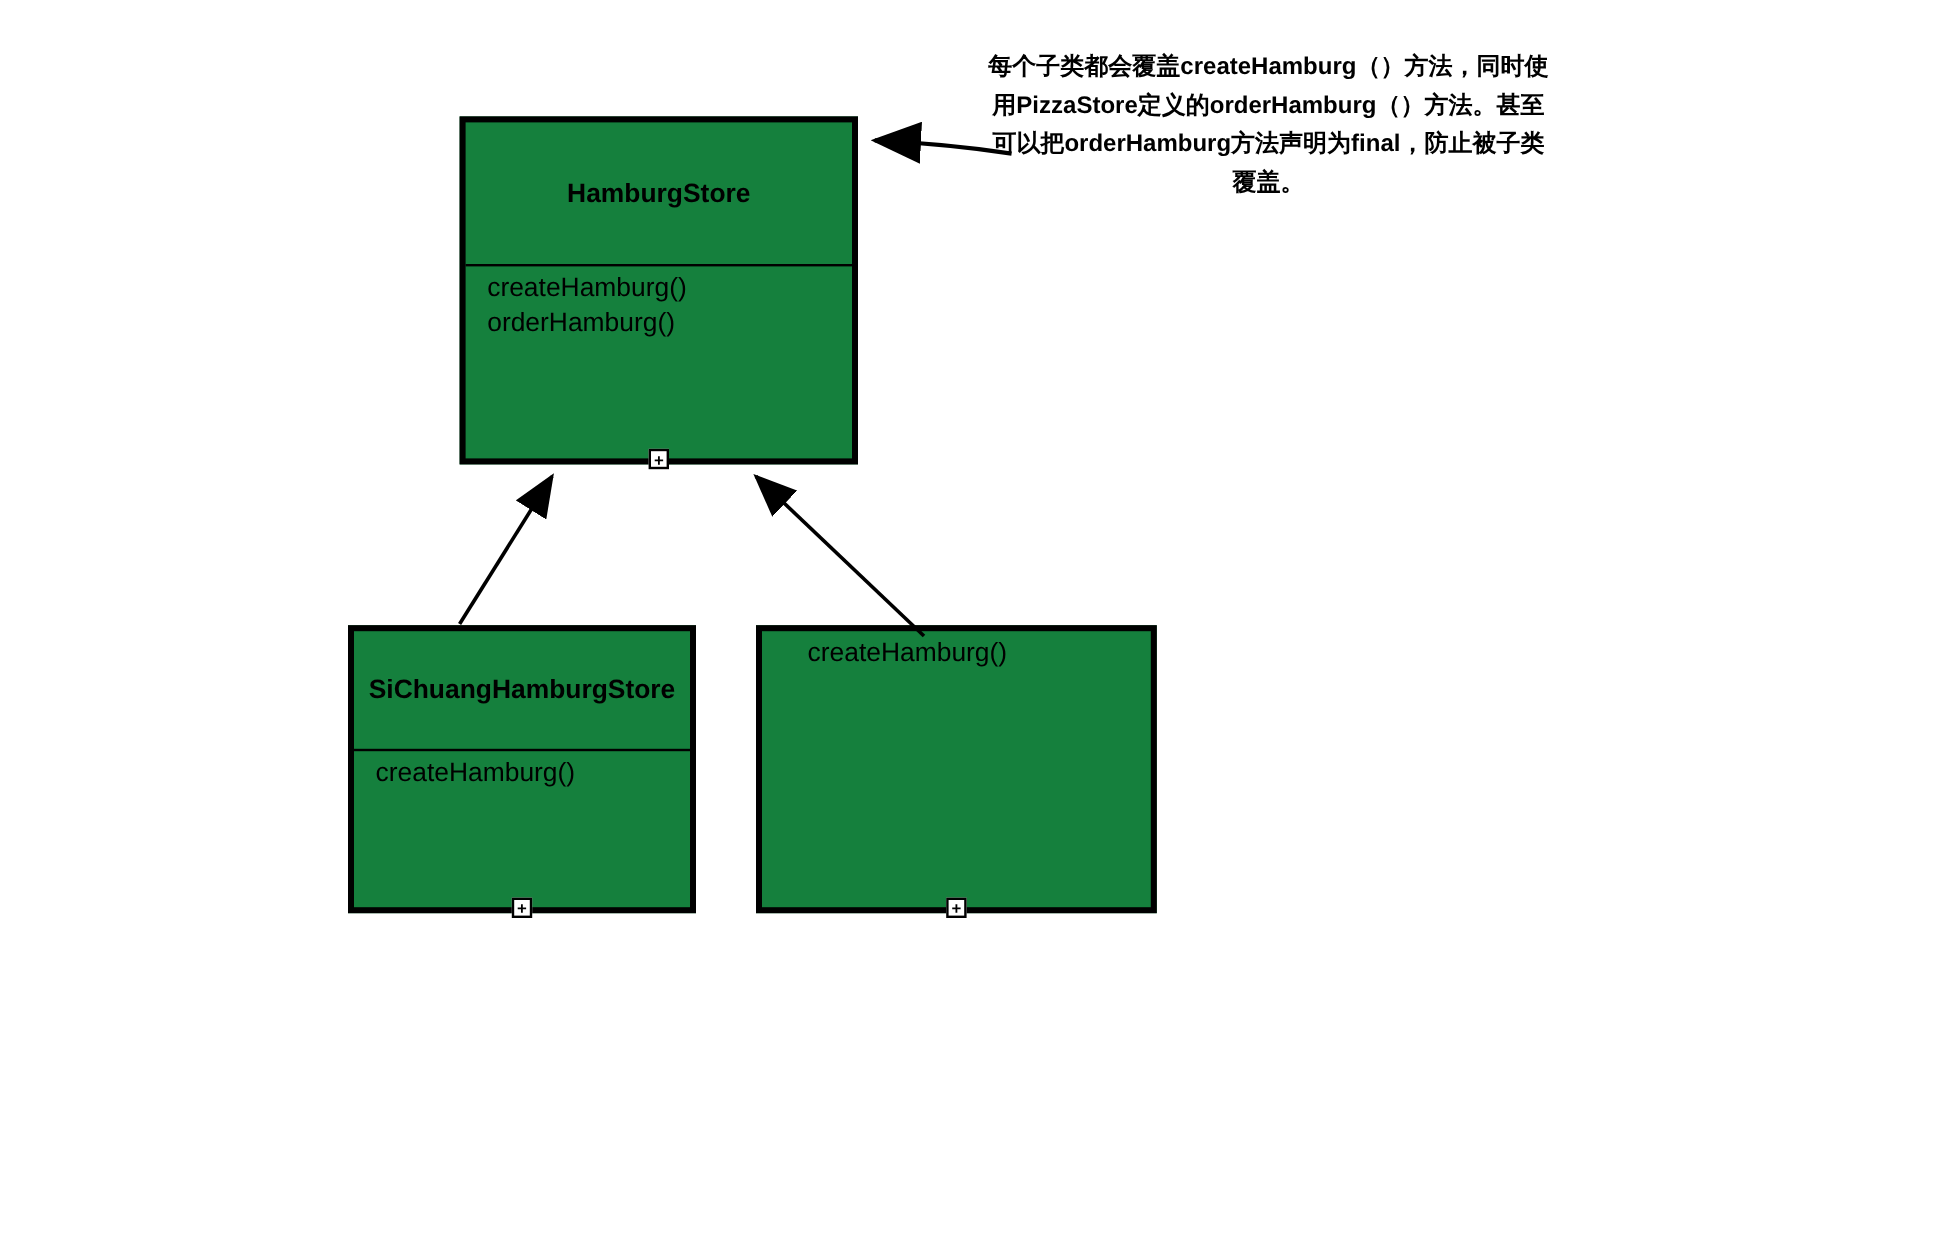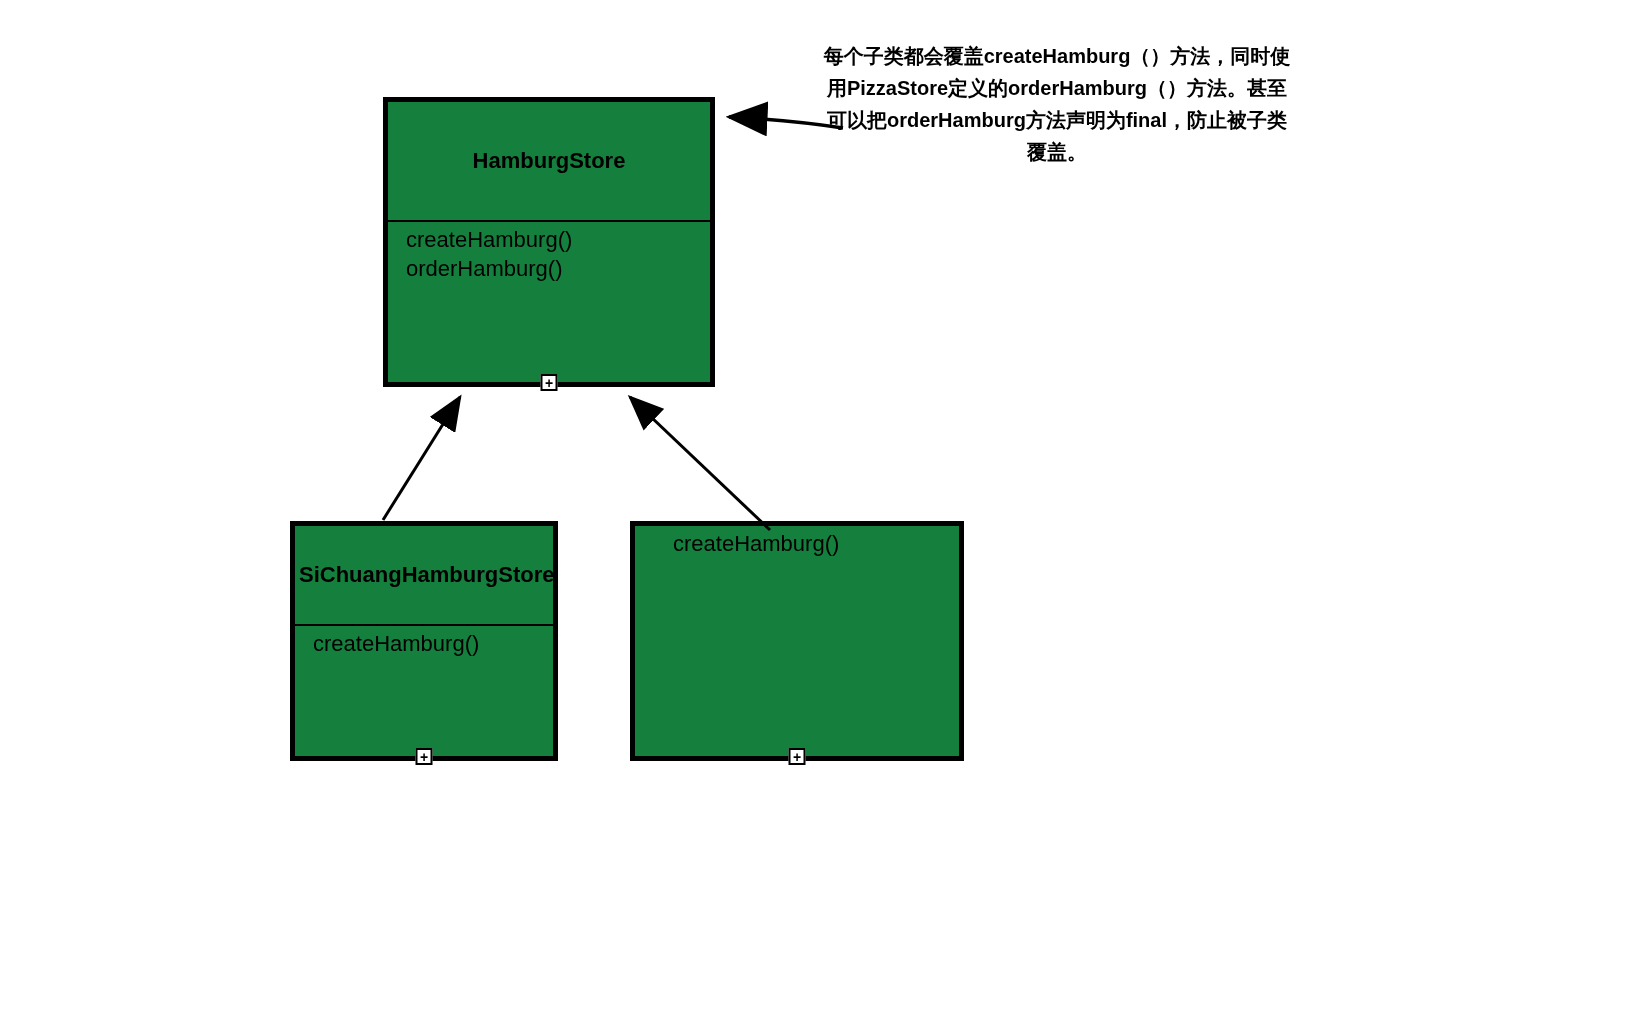--- a/index.html
+++ b/index.html
@@ -69,21 +69,21 @@
   </div>
   <div class="uml-body">
     <div>createHamburg()</div>
     <div>orderHamburg()</div>
   </div>
   <div class="plus-icon">
     <span>+</span>
   </div>
 </div>
 
-<div class="uml-box" style="left:290px; top:521px; width:268px; height:240px;">
+<div class="uml-box" style="left:290px; top:521px; width:290px; height:240px;">
   <div class="uml-title" style="padding:36px 4px;">
     <span>SiChuangHamburgStore</span>
   </div>
   <div class="uml-body">
     <div>createHamburg()</div>
   </div>
   <div class="plus-icon">
     <span>+</span>
   </div>
 </div>

